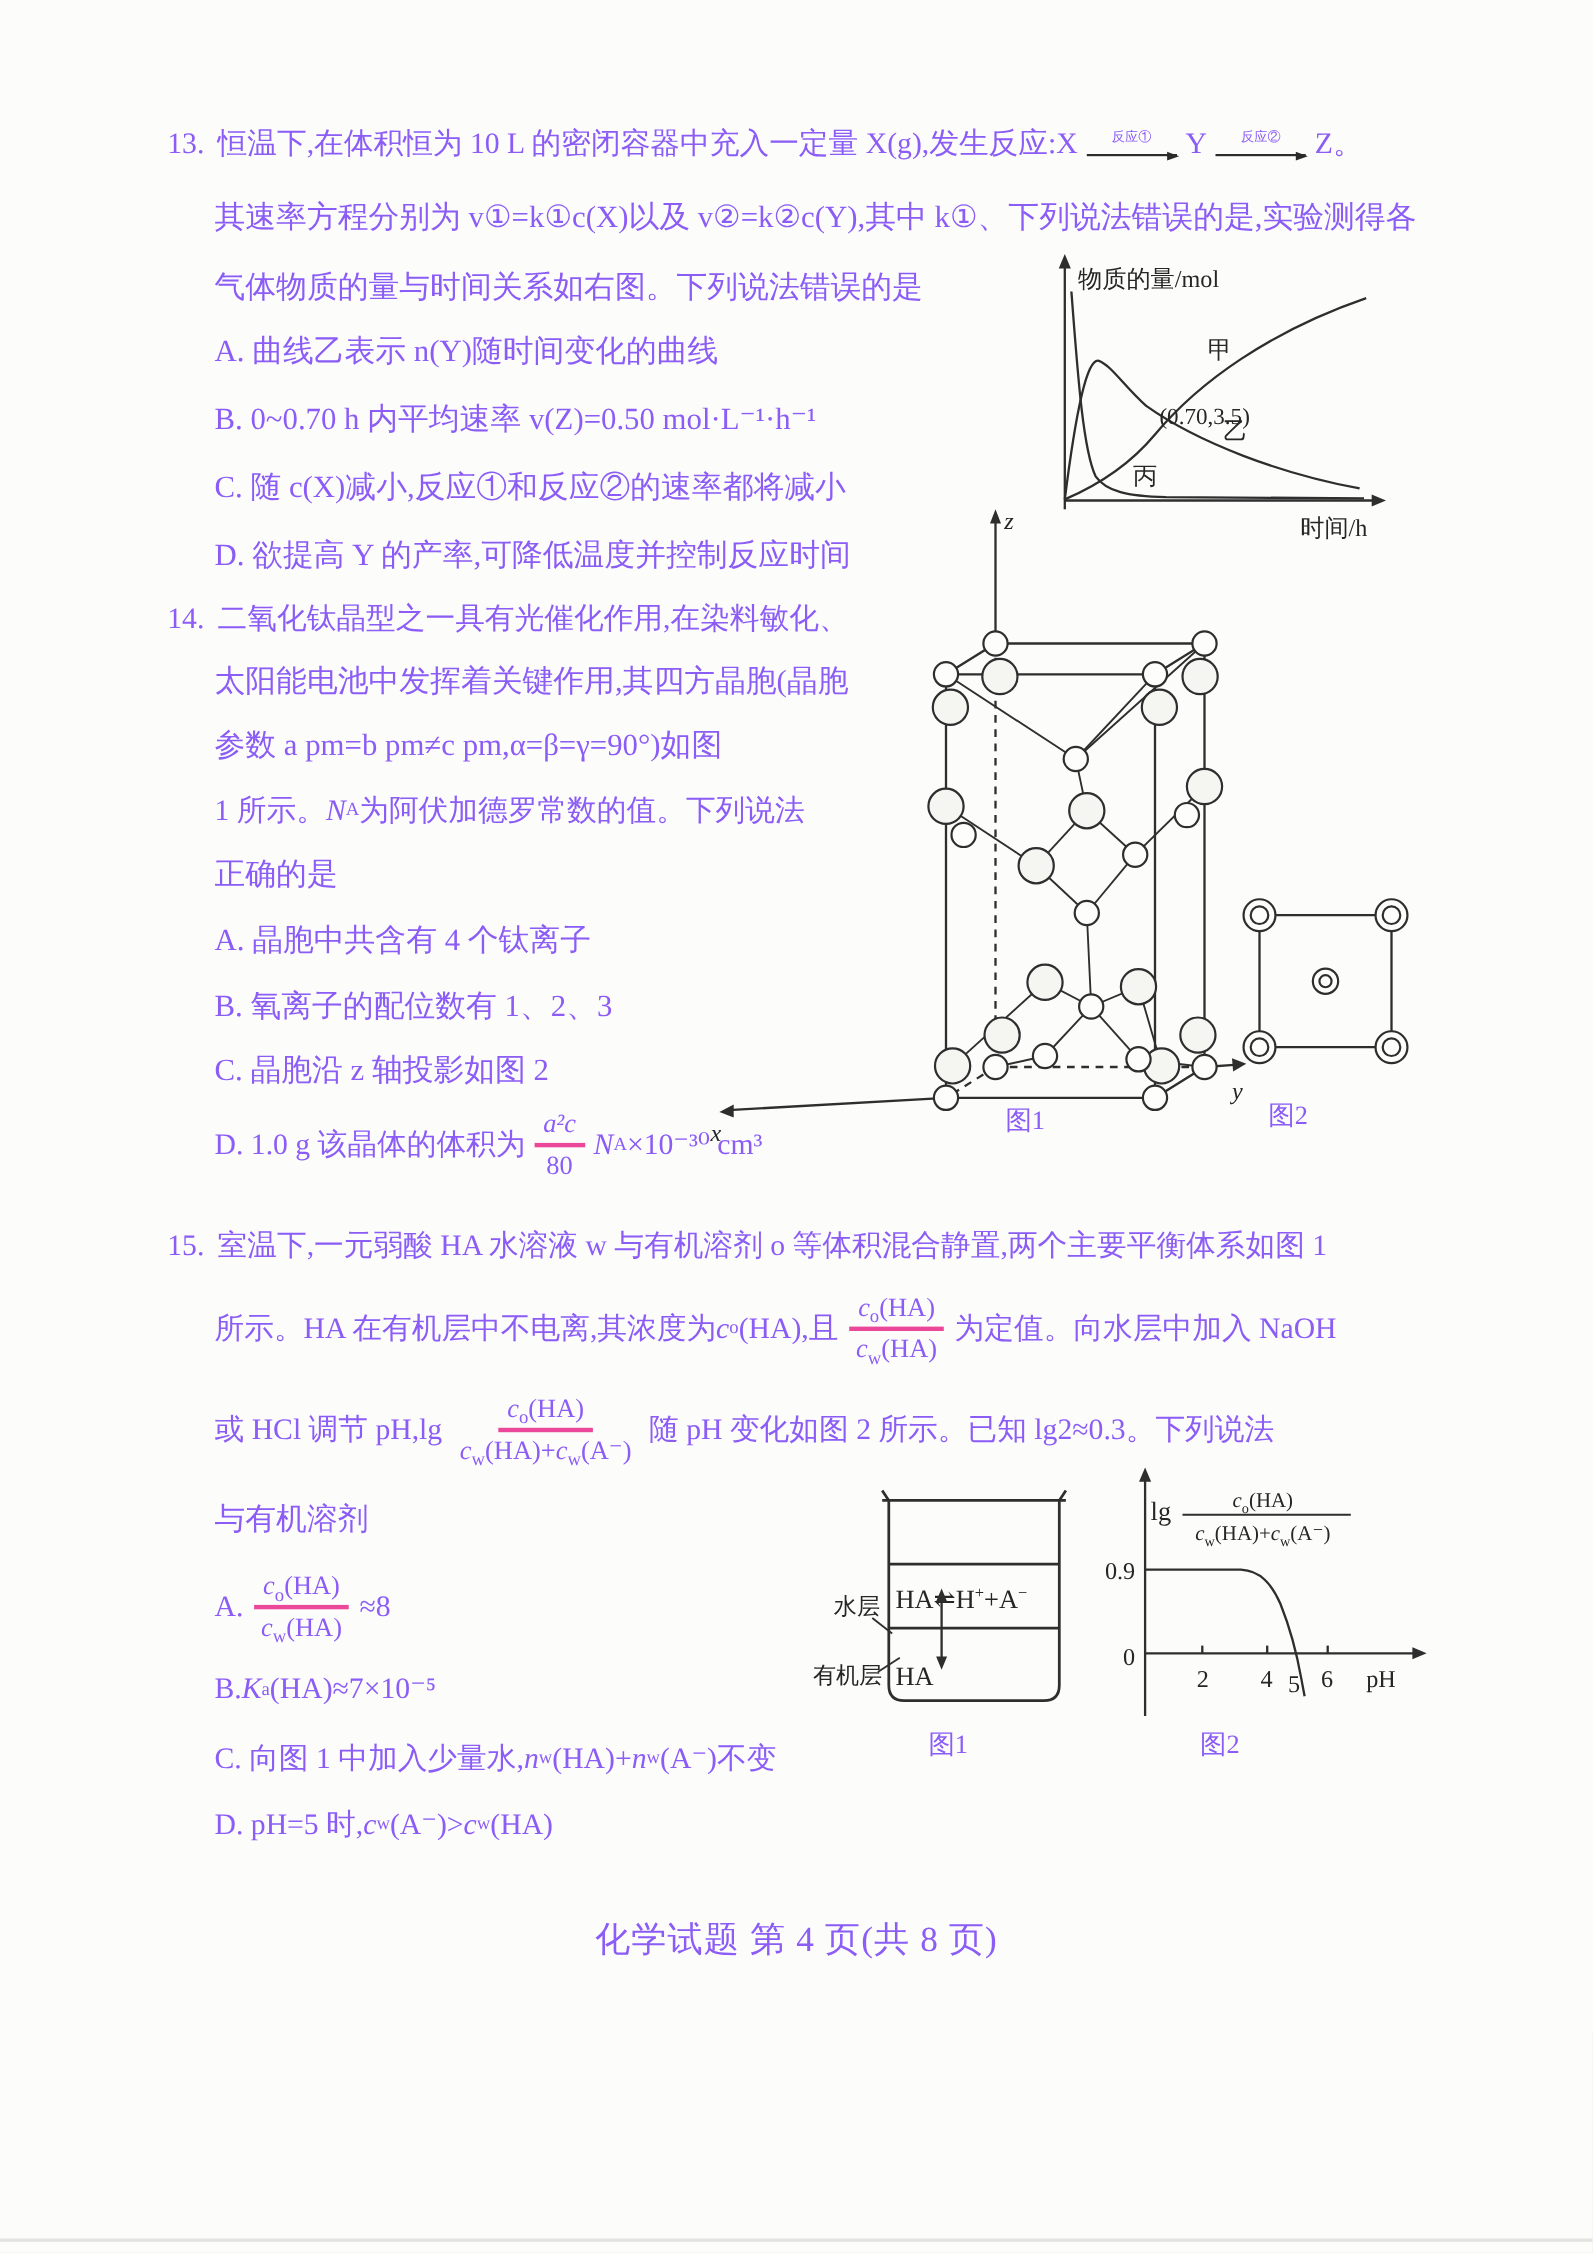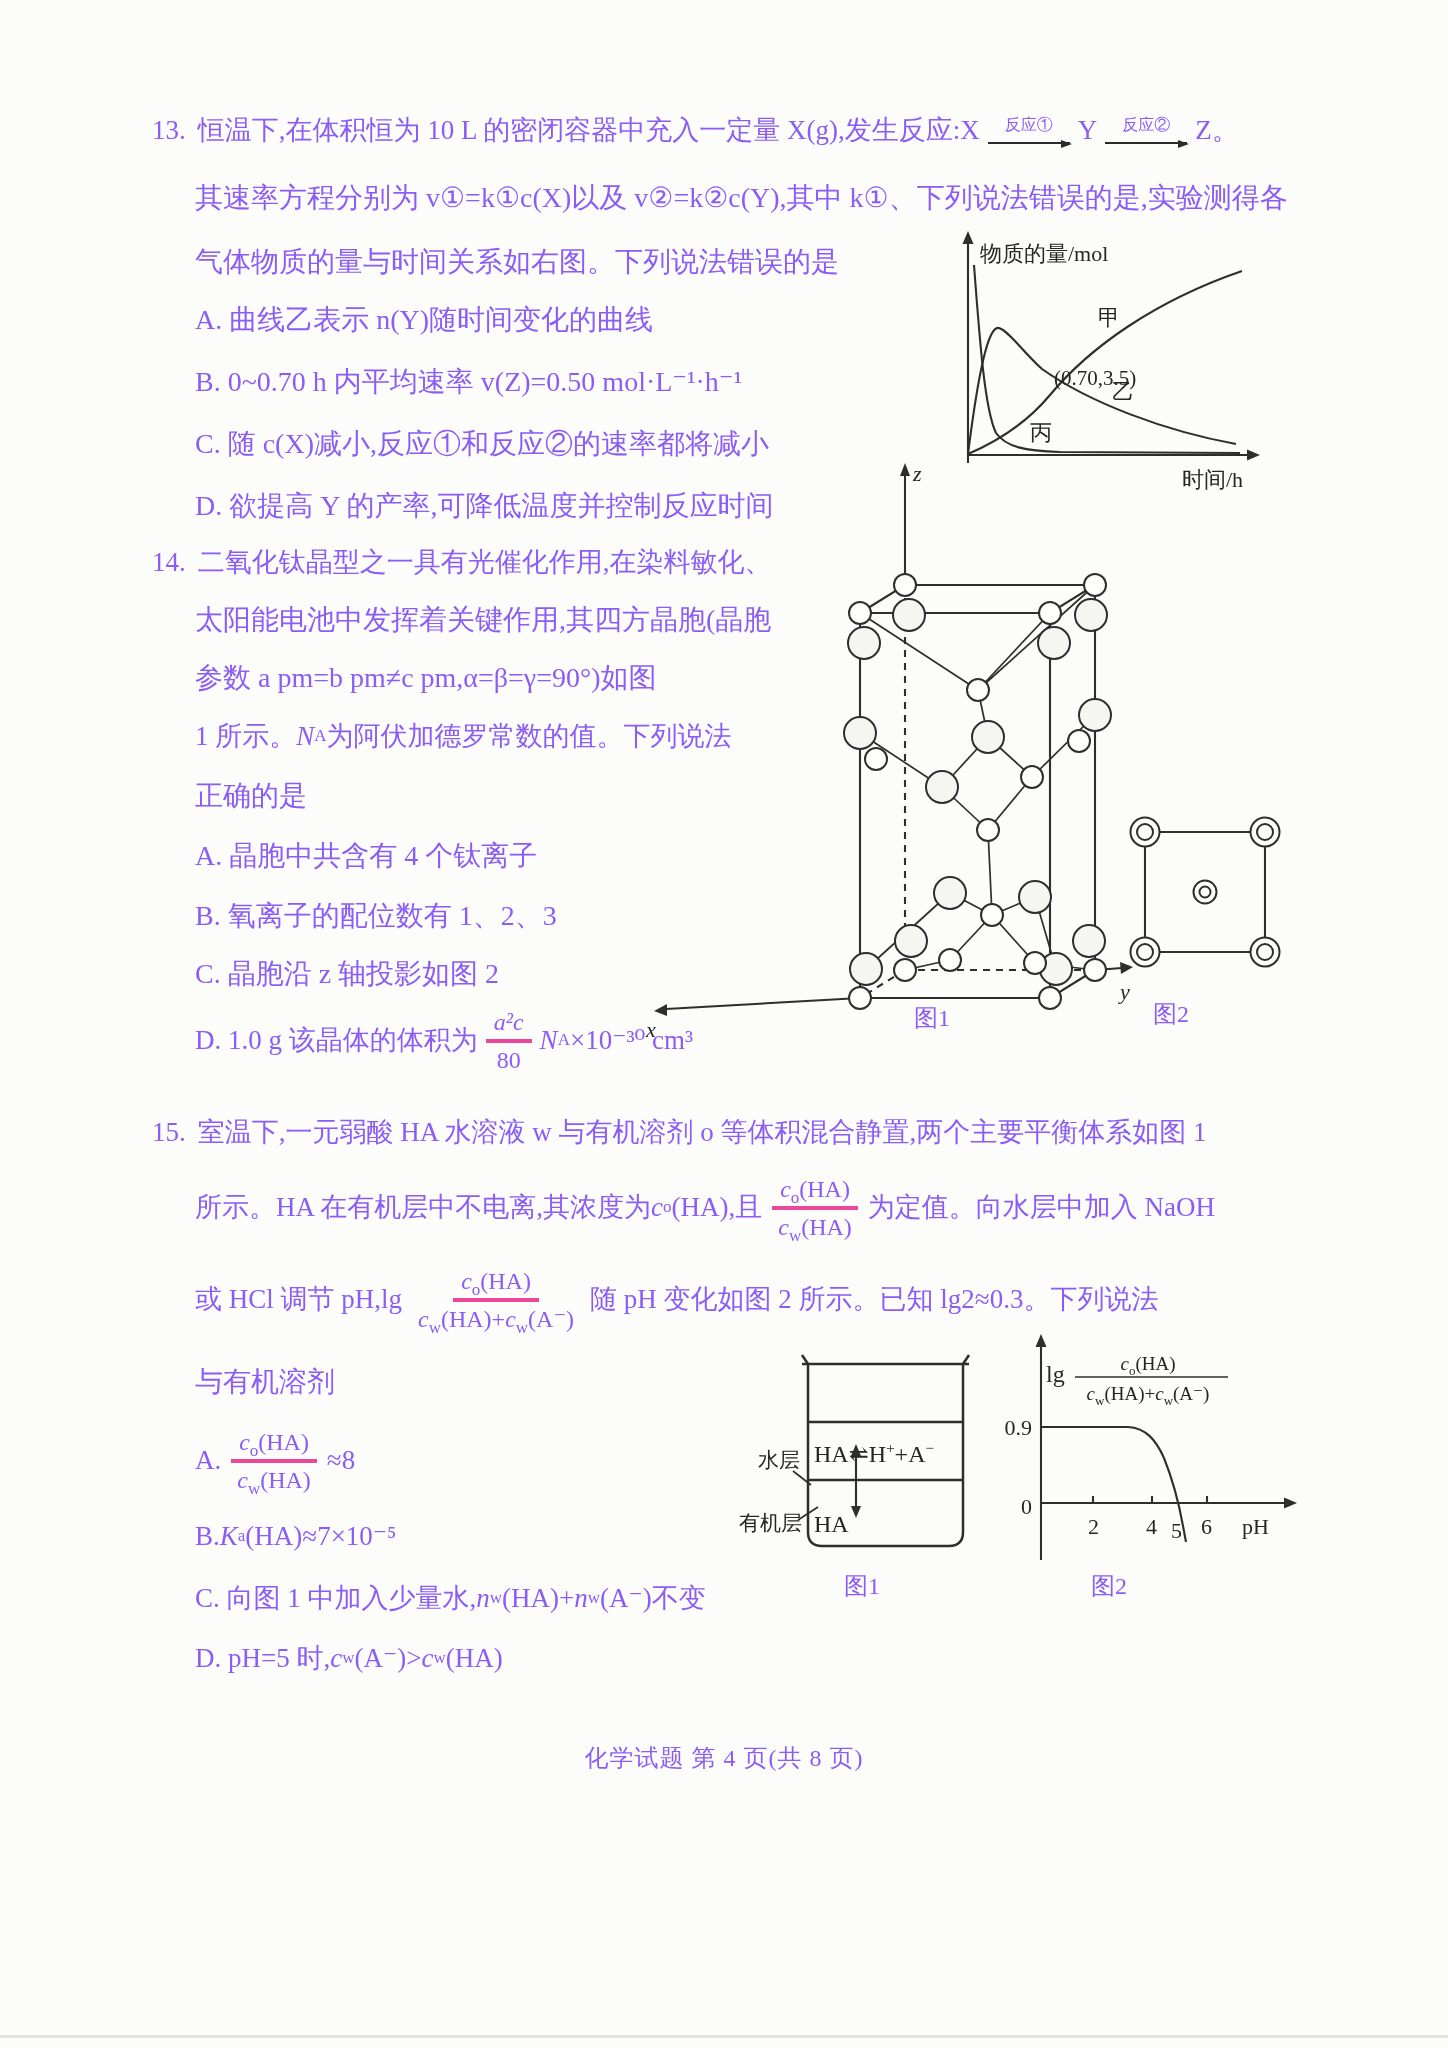--- a/index.html
+++ b/index.html
@@ -9,38 +9,38 @@
   .line{position:absolute;font-size:28px;white-space:nowrap;line-height:1.25;}
   .fline{position:absolute;display:flex;align-items:center;white-space:nowrap;font-size:27px;}
   .qnum{margin-right:12px;}
   sub{font-size:17px;vertical-align:-6px;line-height:0;}
   .it{font-style:italic;}
   .frac{display:inline-flex;flex-direction:column;align-items:center;vertical-align:middle;
         margin:0 8px;line-height:1.25;font-size:24px;}
   .fnum{display:block;padding:1px 8px 2px;border-bottom:4px solid #ec4899;}
   .fden{display:block;padding:2px 8px 0;}
   .rxn{display:inline-flex;flex-direction:column;align-items:center;vertical-align:6px;margin:0 8px;}
-  .rxn-label{font-size:16px;line-height:1.1;}
+  .rxn-label{font-size:12px;line-height:1.1;}
   .rxn-line{width:82px;height:8px;border-bottom:2.2px solid #2b2b2b;position:relative;}
   .rxn-line::after{content:"";position:absolute;right:-2px;bottom:-6px;width:0;height:0;
         border-left:11px solid #2b2b2b;border-top:4.5px solid transparent;border-bottom:4.5px solid transparent;}
   svg{overflow:visible;font-family:"Liberation Serif","DejaVu Serif",serif;}
   .st{stroke:#2e2e2e;stroke-width:2.1;fill:none;}
   .st2{stroke:#2e2e2e;stroke-width:2.5;fill:none;}
   .thin{stroke:#2e2e2e;stroke-width:1.7;fill:none;}
   .dash{stroke-dasharray:7 6;}
   .ah{fill:#2e2e2e;stroke:none;}
   svg text{fill:#262626;}
   .axlb{font-size:22px;}
   .axlb-i{font-size:22px;font-style:italic;}
   .small-lb{font-size:21px;}
   .atom-o{fill:#f5f5f1;stroke:#2e2e2e;stroke-width:2;}
   .atom-t{fill:#fdfdfc;stroke:#2e2e2e;stroke-width:2;}
   .caption{position:absolute;font-size:24px;text-align:left;width:110px;}
-  .footer{position:absolute;left:0;width:100%;text-align:center;font-size:24px;letter-spacing:1px;}
+  .footer{position:absolute;left:0;width:100%;text-align:center;font-size:32px;letter-spacing:1px;}
   .page-edge{position:absolute;left:0;right:0;top:2035px;height:3px;background:#e3e3e0;}
 </style>
 </head>
 <body>
 
 <div class="page">
 
   <div class="fline" style="left:152px;top:112px;">
     <span class="qnum">13.</span>
     <span>恒温下,在体积恒为 10 L 的密闭容器中充入一定量 X(g),发生反应:X</span>

